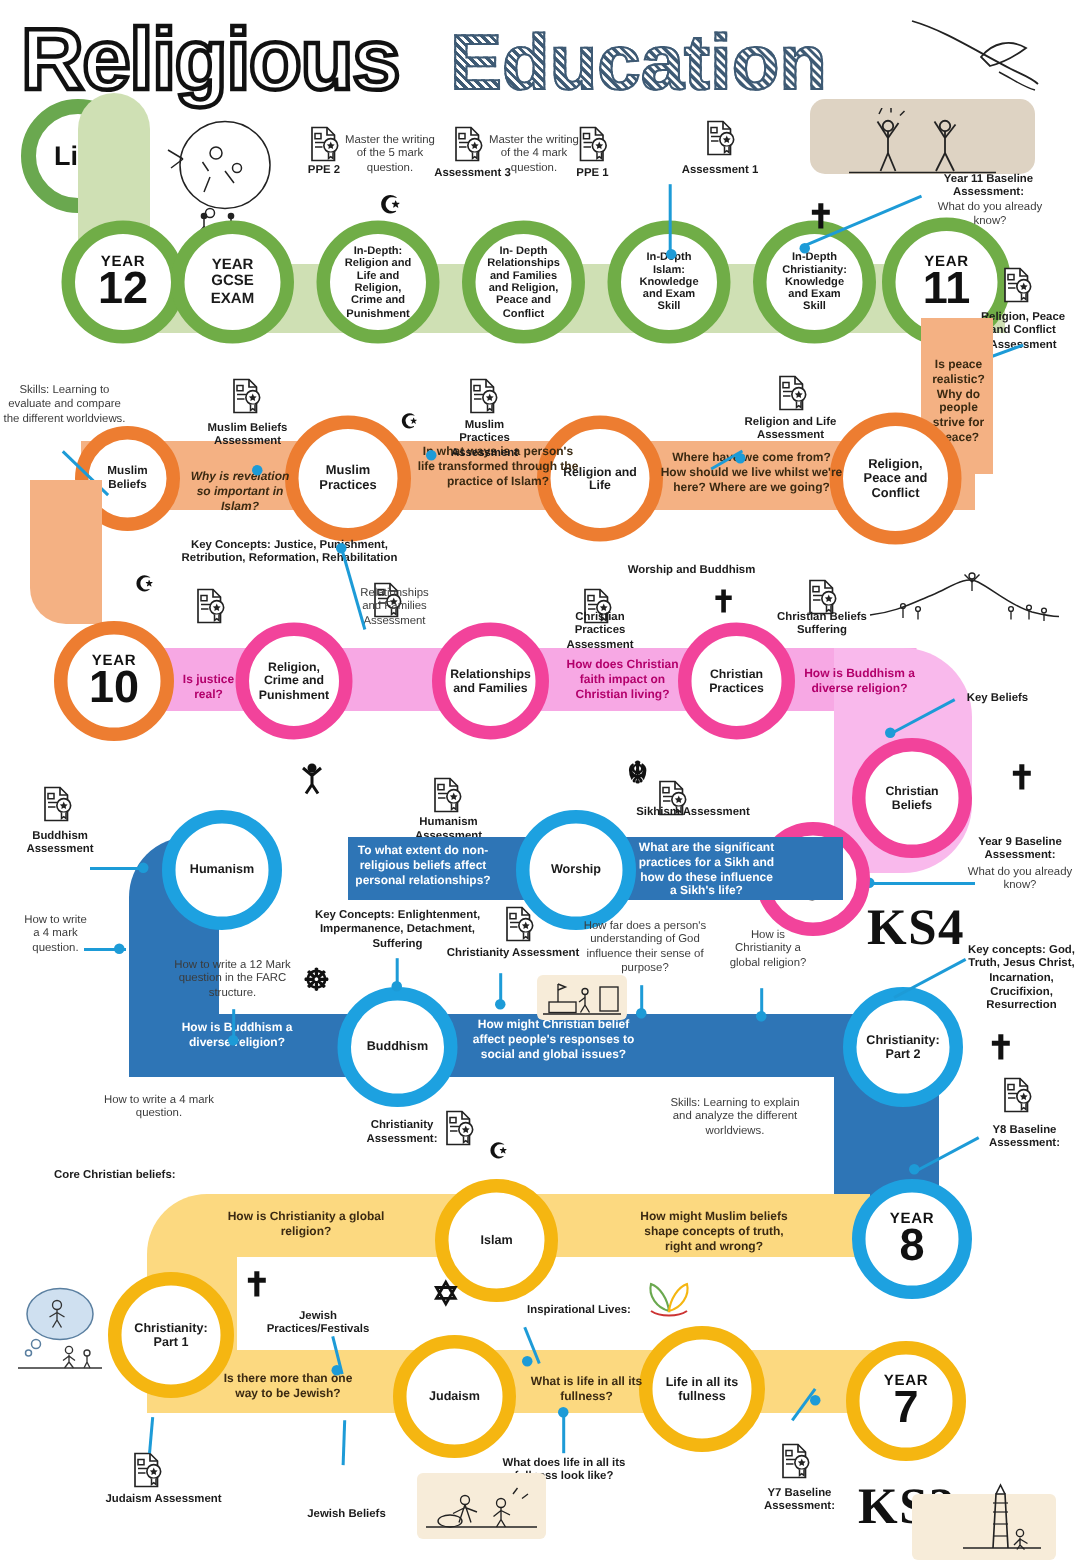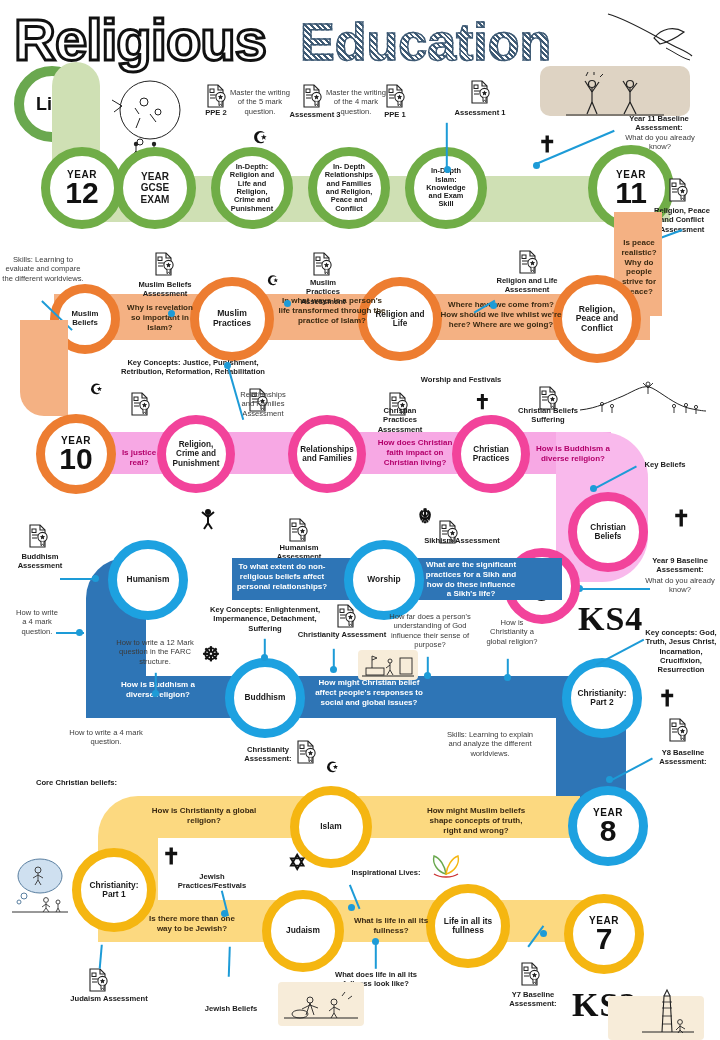--- a/index.html
+++ b/index.html
@@ -137,20 +137,21 @@
 
   <div class="yearcirc c-green" style="left:41px;top:147px;width:82px;height:82px;border:9px solid #70ad47;">
     <span class="yw">YEAR</span>
     <span class="yn">12</span>
   </div>
 
   <div class="circ c-green" style="left:114px;top:147px;width:82px;height:82px;font-size:10px;">YEAR GCSE EXAM</div>
   <div class="circ c-green" style="left:211px;top:147px;width:82px;height:82px;font-size:7.4px;">In-Depth: Religion and Life and Religion, Crime and Punishment</div>
   <div class="circ c-green" style="left:308px;top:147px;width:82px;height:82px;font-size:7.4px;">In- Depth Relationships and Families and Religion, Peace and Conflict</div>
   <div class="circ c-green" style="left:405px;top:147px;width:82px;height:82px;font-size:7.4px;">In-Depth Islam: Knowledge and Exam Skill</div>
+  <div class="circ c-green" style="left:502px;top:147px;width:82px;height:82px;font-size:7.4px;">In-Depth Christianity: Knowledge and Exam Skill</div>
 
   <div class="yearcirc c-green" style="left:588px;top:145px;width:86px;height:86px;border:9px solid #70ad47;">
     <span class="yw">YEAR</span>
     <span class="yn">11</span>
   </div>
 
   <div class="doc" style="left:206px;top:84px;">
     <svg viewBox="0 0 20 24">
         <path d="M2 1h10l5 5v17H2z" fill="#fff" stroke="#222" stroke-width="1.1"></path>
         <path d="M12 1v5h5" fill="none" stroke="#222" stroke-width="1.1"></path>
@@ -236,21 +237,21 @@
 
   <div class="band band-orange" style="left:614px;top:212px;width:48px;height:104px;border-radius:0 0 0 0;"></div>
   <div class="band band-orange" style="left:54px;top:294px;width:596px;height:46px;"></div>
   <div class="qlab q-dark" style="left:617px;top:238px;width:44px;">Is peace realistic? Why do people strive for peace?</div>
 
   <div class="circ c-orange" style="left:50px;top:284px;width:70px;height:70px;font-size:7.8px;">Muslim Beliefs</div>
   <div class="circ c-orange" style="left:190px;top:277px;width:84px;height:84px;font-size:8.6px;">Muslim Practices</div>
   <div class="circ c-orange" style="left:358px;top:277px;width:84px;height:84px;font-size:8.2px;text-align:center;">Religion and Life</div>
   <div class="circ c-orange" style="left:553px;top:275px;width:88px;height:88px;font-size:8.6px;">Religion, Peace and Conflict</div>
 
-  <div class="qlab q-dark" style="left:122px;top:303px;width:76px;">Why is revelation so important in Islam?</div>
+  <div class="qlab q-dark" style="left:122px;top:313px;width:76px;font-style:italic;">Why is revelation so important in Islam?</div>
   <div class="qlab q-dark" style="left:276px;top:296px;width:112px;">In what ways is a person's life transformed through the practice of Islam?</div>
   <div class="qlab q-dark" style="left:440px;top:300px;width:122px;">Where have we come from? How should we live whilst we're here? Where are we going?</div>
 
   <div class="lab" style="left:2px;top:255px;width:82px;">Skills: Learning to evaluate and compare the different worldviews.</div>
   <div class="conn" style="left:42px;top:300px;width:42px;transform:rotate(44deg);"></div>
   <div class="dot" style="left:42px;top:323px;"></div>
 
   <div class="doc" style="left:154px;top:252px;">
     <svg viewBox="0 0 20 24">
         <path d="M2 1h10l5 5v17H2z" fill="#fff" stroke="#222" stroke-width="1.1"></path>
@@ -322,21 +323,21 @@
         <line x1="4" y1="14" x2="9" y2="14" stroke="#222" stroke-width="1"></line>
         <circle cx="14.5" cy="13" r="4.6" fill="#fff" stroke="#222" stroke-width="1.1"></circle>
         <path d="M14.5 10.4l.8 1.7 1.8.2-1.3 1.3.3 1.8-1.6-.9-1.6.9.3-1.8-1.3-1.3 1.8-.2z" fill="#222"></path>
         <path d="M13 17.6v4l1.5-1.2 1.5 1.2v-4" fill="#fff" stroke="#222" stroke-width="1"></path>
       </svg>
   </div>
   <div class="lab" style="left:234px;top:390px;width:58px;">Relationships and Families Assessment</div>
   <div class="conn" style="left:228px;top:365px;width:56px;transform:rotate(74deg);"></div>
   <div class="dot" style="left:224px;top:362px;"></div>
 
-  <div class="lab lab-b" style="left:418px;top:375px;width:86px;">Worship and Festivals</div>
+  <div class="lab lab-b" style="left:418px;top:375px;width:86px;">Worship and Buddhism</div>
   <div class="doc" style="left:388px;top:392px;">
     <svg viewBox="0 0 20 24">
         <path d="M2 1h10l5 5v17H2z" fill="#fff" stroke="#222" stroke-width="1.1"></path>
         <path d="M12 1v5h5" fill="none" stroke="#222" stroke-width="1.1"></path>
         <rect x="4" y="5" width="4" height="3.5" fill="none" stroke="#222" stroke-width="1"></rect>
         <line x1="4" y1="11" x2="10" y2="11" stroke="#222" stroke-width="1"></line>
         <line x1="4" y1="14" x2="9" y2="14" stroke="#222" stroke-width="1"></line>
         <circle cx="14.5" cy="13" r="4.6" fill="#fff" stroke="#222" stroke-width="1.1"></circle>
         <path d="M14.5 10.4l.8 1.7 1.8.2-1.3 1.3.3 1.8-1.6-.9-1.6.9.3-1.8-1.3-1.3 1.8-.2z" fill="#222"></path>
         <path d="M13 17.6v4l1.5-1.2 1.5 1.2v-4" fill="#fff" stroke="#222" stroke-width="1"></path>

